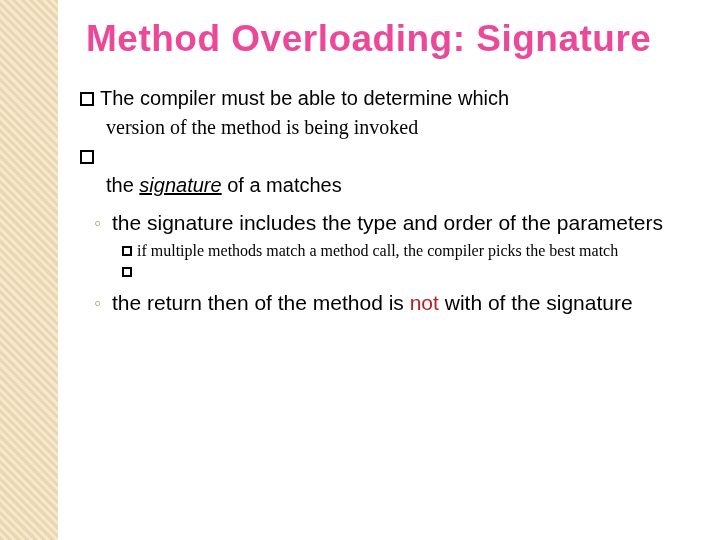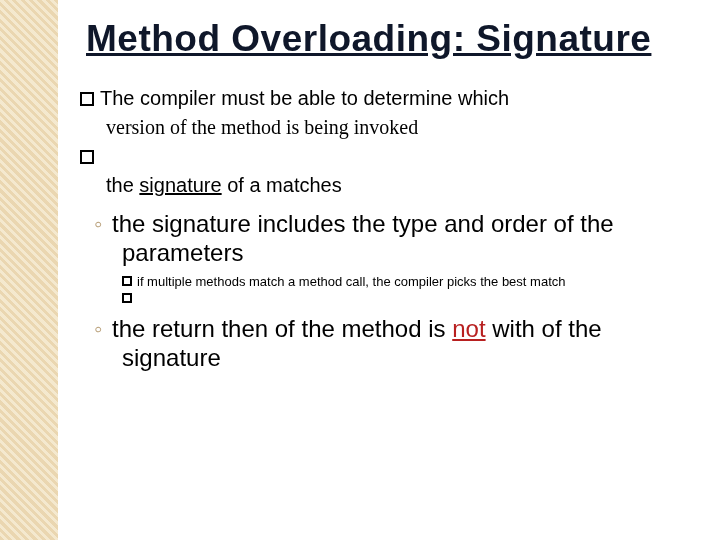--- a/index.html
+++ b/index.html
@@ -21,25 +21,24 @@
         #e8d2a8 0 3px, #f3e6c9 3px 6px);
     opacity: 0.9;
   }
   .slide {
     position: absolute;
     left: 0; top: 0; right: 0; bottom: 0;
     padding: 18px 28px 20px 80px;
   }
   .title {
     font-size: 37px;
-    color: #0f172a;
+    color: #ec4899;
     letter-spacing: 0.5px;
     margin-bottom: 26px;
     margin-left: 6px;
-    text-decoration: underline;
   }
   .body {
     color: #000;
   }
   .lvl1 {
     font-size: 20px;
     line-height: 1.25;
     margin-bottom: 4px;
     padding-left: 26px;
     text-indent: -26px;
@@ -55,56 +54,57 @@
   }
   .sq-sm {
     display: inline-block;
     width: 10px;
     height: 10px;
     border: 2px solid #000;
     margin-right: 5px;
     vertical-align: 0px;
   }
   .italic-u {
+    font-style: italic;
     text-decoration: underline;
   }
   .lvl2-wrap {
     margin-top: 12px;
     margin-left: 14px;
     margin-right: 8px;
   }
   .lvl2 {
-    font-size: 24px;
+    font-size: 21px;
     line-height: 1.2;
     color: #000;
     margin-bottom: 6px;
     padding-left: 28px;
     text-indent: -28px;
   }
   .circ {
     color: #b9a07a;
     display: inline-block;
     width: 18px;
     text-indent: 0;
   }
   .lvl3-wrap {
     margin-left: 28px;
     margin-top: 2px;
     margin-bottom: 8px;
   }
   .lvl3 {
-    font-size: 13px;
+    font-size: 16px;
     line-height: 1.2;
     padding-left: 22px;
     text-indent: -22px;
     margin-bottom: 2px;
+    font-family: Liberation Serif, serif;
   }
   .not {
     color: #b82020;
-    text-decoration: underline;
     text-align: right;
   }
 </style>
 </head>
 <body>
 
 <div class="decor-band"></div>
 
 <div class="slide">
 

